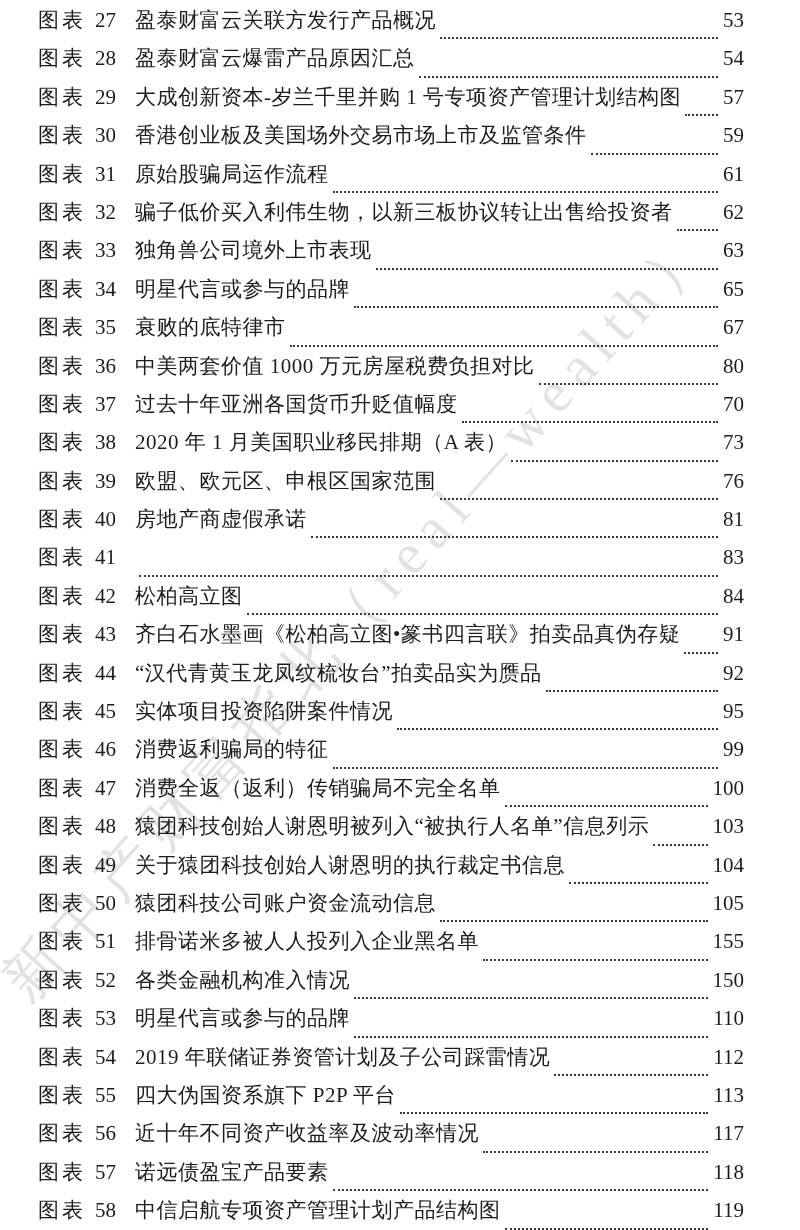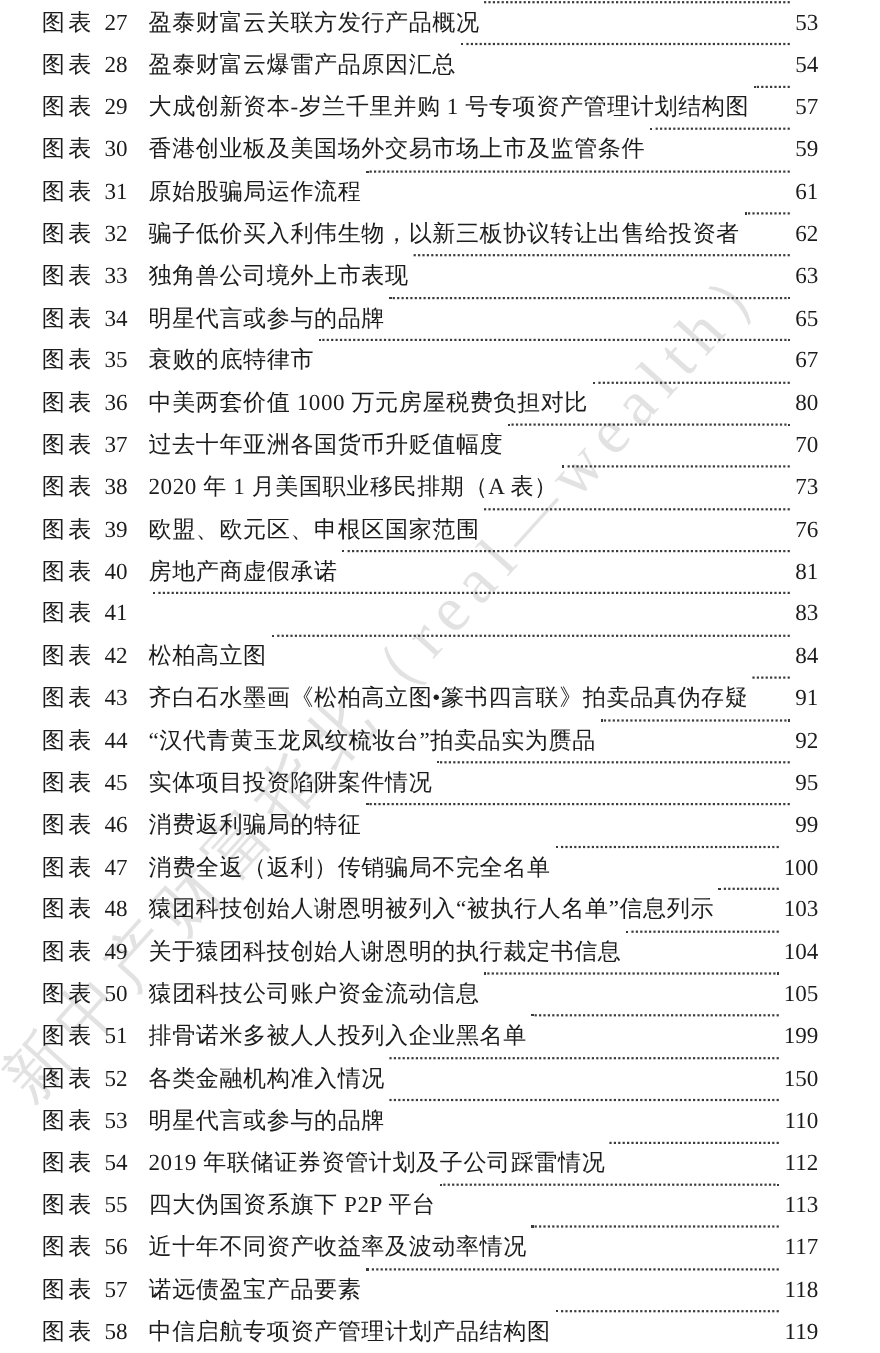--- a/index.html
+++ b/index.html
@@ -32,21 +32,21 @@
   }
   .toc {
     position: relative;
     z-index: 1;
     padding: 1px 56px 0 38px;
   }
   .row {
     height: 38.4px;
     line-height: 38.4px;
     display: flex;
-    align-items: flex-start;
+    align-items: flex-end;
     font-size: 21px;
     white-space: nowrap;
   }
   .label {
     flex: none;
     width: 97px;
     display: flex;
     align-items: baseline;
   }
   .prefix {
@@ -318,21 +318,21 @@
     <span class="pageno">105</span>
   </div>
 
   <div class="row">
     <span class="label">
       <span class="prefix">图表</span>
       <span class="num">51</span>
     </span>
     <span class="title">排骨诺米多被人人投列入企业黑名单</span>
     <span class="dots"></span>
-    <span class="pageno">199</span>
+    <span class="pageno">155</span>
   </div>
 
   <div class="row">
     <span class="label">
       <span class="prefix">图表</span>
       <span class="num">52</span>
     </span>
     <span class="title">各类金融机构准入情况</span>
     <span class="dots"></span>
     <span class="pageno">150</span>

